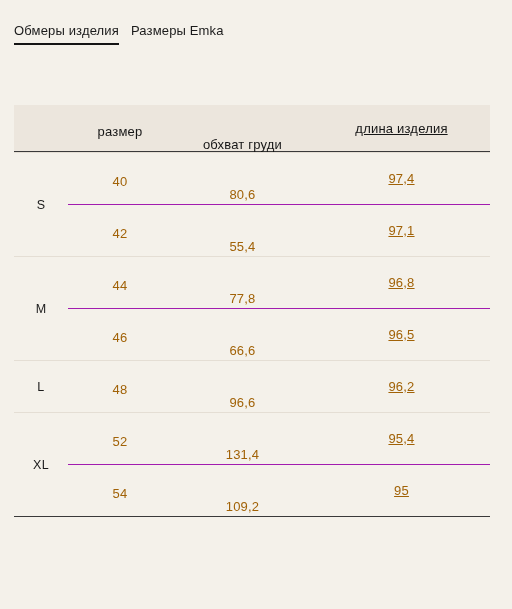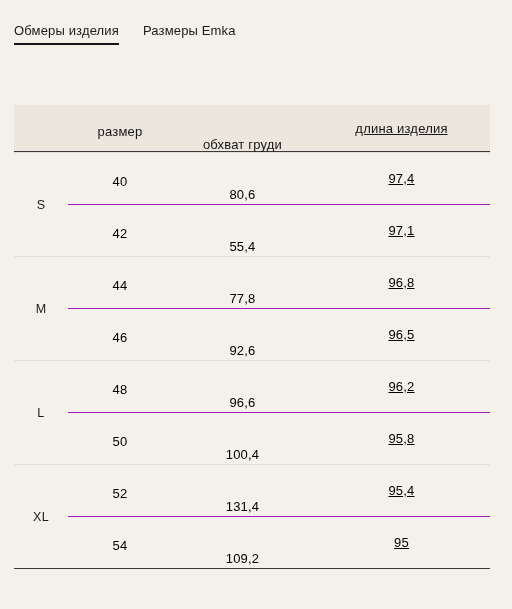--- a/index.html
+++ b/index.html
@@ -21,21 +21,21 @@
     background: #f4f1ea;
   }
 
   
   .tabs {
     position: absolute;
     left: 14px;
     top: 22px;
     display: flex;
     align-items: center;
-    gap: 24px;
+    gap: 12px;
   }
   .tab {
     position: relative;
     font-size: 13px;
     line-height: 17px;
     letter-spacing: 0.15px;
     color: #1b1b1b;
     padding: 0 0 18px 0;
     cursor: pointer;
     white-space: nowrap;
@@ -99,21 +99,21 @@
   }
   .row {
     height: 51px;
     display: flex;
     align-items: center;
     border-top: 1px solid #a21caf;
   }
   .row:first-child { border-top: none; }
   .cell {
     font-size: 13px;
-    color: #000000;
+    color: #a16207;
     text-align: center;
     letter-spacing: 0.2px;
   }
   .tfoot-rule {
     height: 0;
     border-top: 1.5px solid #3a3a3a;
   }
 </style>
 </head>
 <body>
@@ -159,39 +159,34 @@
     <div class="group">
       <div class="group-label">M</div>
       <div class="group-rows">
         <div class="row">
           <div class="cell col-num">44</div>
           <div class="cell col-chest">77,8</div>
           <div class="cell col-len">96,8</div>
         </div>
         <div class="row">
           <div class="cell col-num">46</div>
-          <div class="cell col-chest">92,6</div>
+          <div class="cell col-chest">66,6</div>
           <div class="cell col-len">96,5</div>
         </div>
       </div>
     </div>
 
     <div class="group">
       <div class="group-label">L</div>
       <div class="group-rows">
         <div class="row">
           <div class="cell col-num">48</div>
           <div class="cell col-chest">96,6</div>
           <div class="cell col-len">96,2</div>
         </div>
-        <div class="row">
-          <div class="cell col-num">50</div>
-          <div class="cell col-chest">100,4</div>
-          <div class="cell col-len">95,8</div>
-        </div>
       </div>
     </div>
 
     <div class="group">
       <div class="group-label">XL</div>
       <div class="group-rows">
         <div class="row">
           <div class="cell col-num">52</div>
           <div class="cell col-chest">131,4</div>
           <div class="cell col-len">95,4</div>

